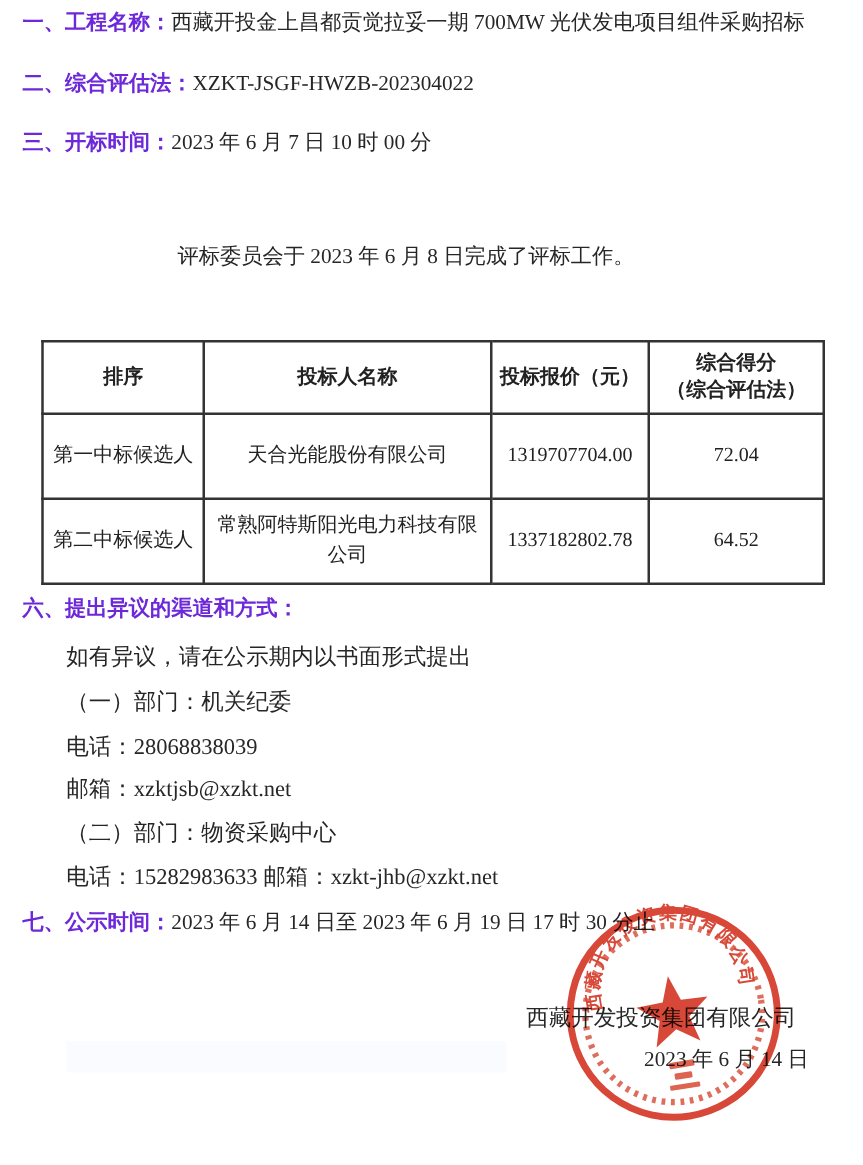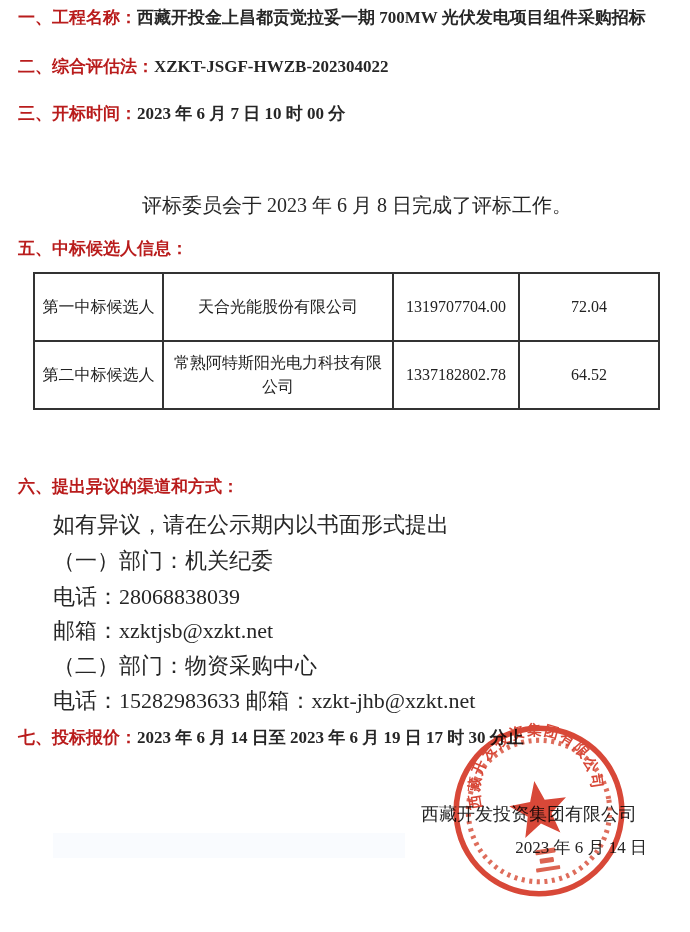--- a/index.html
+++ b/index.html
@@ -1,24 +1,24 @@
 <!DOCTYPE html>
 <html><head>
 <meta charset="utf-8">
 <style>
   html,body{margin:0;padding:0;background:#ffffff;}
   .page{
     position:relative;width:690px;height:932px;background:#ffffff;overflow:hidden;
     font-family:"Liberation Serif","DejaVu Serif",serif;color:#262626;
   }
   .line{position:absolute;left:18px;font-size:17px;line-height:22px;white-space:nowrap;}
-  .lbl{font-weight:bold;color:#b91c1c;}
-  .val{font-weight:bold;margin-top:40px;}
-  .cont{position:absolute;left:142px;font-size:20px;line-height:22px;white-space:nowrap;}
-  .sub{position:absolute;left:53px;font-size:22px;line-height:22px;white-space:nowrap;}
+  .lbl{font-weight:bold;color:#6d28d9;}
+  .val{font-weight:normal;margin-top:40px;}
+  .cont{position:absolute;left:142px;font-size:17px;line-height:22px;white-space:nowrap;}
+  .sub{position:absolute;left:53px;font-size:18px;line-height:22px;white-space:nowrap;}
   .band{position:absolute;left:53px;top:833px;width:352px;height:25px;background:#f9fbfe;}
   table.bid{
     position:absolute;left:33px;top:272px;border-collapse:collapse;table-layout:fixed;
     font-size:16px;color:#222;
   }
   table.bid th,table.bid td{
     border:2px solid #333;text-align:center;vertical-align:middle;padding:2px 6px;
     font-family:"Liberation Serif","DejaVu Serif",serif;
   }
   table.bid th{font-weight:bold;height:52px;line-height:22px;}
@@ -41,32 +41,38 @@
   <div class="line" style="top:56px">
     <span class="lbl">二、综合评估法：</span><span class="val">XZKT-JSGF-HWZB-202304022</span>
   </div>
 
   <div class="line" style="top:103px">
     <span class="lbl">三、开标时间：</span><span class="val">2023 年 6 月 7 日 10 时 00 分</span>
   </div>
 
   <div class="cont" style="top:194px">评标委员会于 2023 年 6 月 8 日完成了评标工作。</div>
 
-  <div class="line" style="top:238px">
-    <span class="lbl">五、中标候选人信息：</span>
-  </div>
 
   <table class="bid">
     <colgroup>
       <col style="width:129px">
         <col style="width:230px">
         <col style="width:126px">
         <col style="width:140px">
     </colgroup>
     <tbody>
+        <tr>
+      <th>排序</th>
+      <th>投标人名称</th>
+      <th>投标报价（元）</th>
+      <th>
+        <div>综合得分</div>
+        <div>（综合评估法）</div>
+      </th>
+    </tr>
     <tr>
       <td>第一中标候选人</td>
       <td>天合光能股份有限公司</td>
       <td>1319707704.00</td>
       <td>72.04</td>
     </tr>
     <tr>
       <td>第二中标候选人</td>
       <td>常熟阿特斯阳光电力科技有限公司</td>
       <td>1337182802.78</td>
@@ -80,21 +86,21 @@
   </div>
 
   <div class="sub" style="top:514px">如有异议，请在公示期内以书面形式提出</div>
   <div class="sub" style="top:550px">（一）部门：机关纪委</div>
   <div class="sub" style="top:586px">电话：28068838039</div>
   <div class="sub" style="top:620px">邮箱：xzktjsb@xzkt.net</div>
   <div class="sub" style="top:655px">（二）部门：物资采购中心</div>
   <div class="sub" style="top:690px">电话：15282983633 邮箱：xzkt-jhb@xzkt.net</div>
 
   <div class="line" style="top:727px">
-    <span class="lbl">七、投标报价：</span><span class="val">2023 年 6 月 14 日至 2023 年 6 月 19 日 17 时 30 分止</span>
+    <span class="lbl">七、公示时间：</span><span class="val">2023 年 6 月 14 日至 2023 年 6 月 19 日 17 时 30 分止</span>
   </div>
 
   <div class="band"></div>
 
   <div class="sig" style="top:802px;width:637px;font-size:18px">西藏开发投资集团有限公司</div>
   <div class="sig" style="top:836px;width:647px;font-size:17px">2023 年 6 月 14 日</div>
 
   <svg class="seal" viewBox="0 0 200 200" aria-hidden="true">
     <circle cx="100" cy="100" r="82" fill="none" stroke="#d53a28" stroke-width="5.5"></circle>
 

